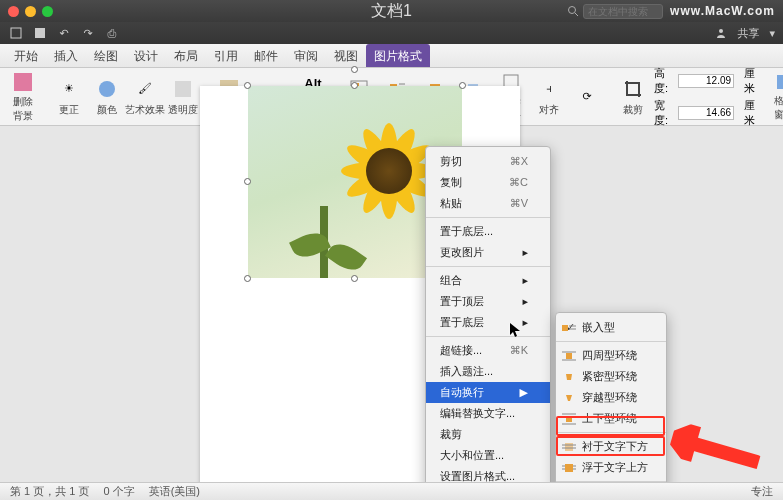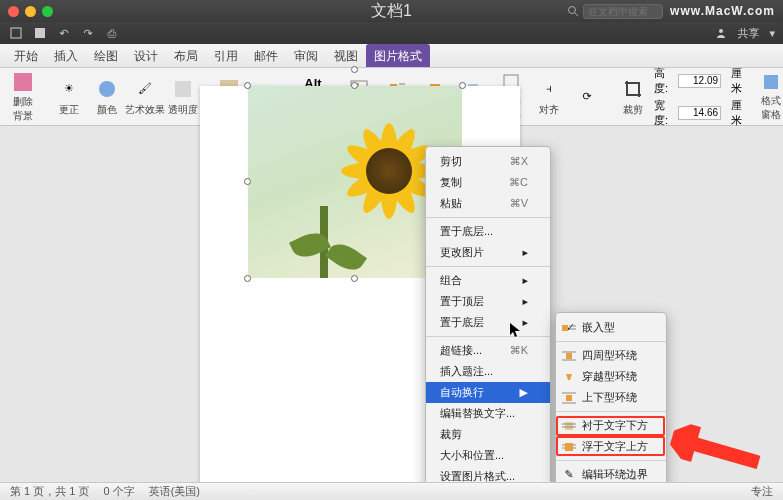--- a/index.html
+++ b/index.html
@@ -26,21 +26,21 @@
 .tab.active { background:#6a4ea0; color:#fff; border-radius:3px 3px 0 0; }
 
 
 .ribbon { height:58px; background:#f3f3f3; border-bottom:1px solid #c8c8c8; display:flex; align-items:center; padding:2px 6px; gap:4px; }
 .rbtn { display:flex; flex-direction:column; align-items:center; justify-content:center; padding:2px 4px; min-width:34px; height:50px; cursor:pointer; }
 .rbtn .ricon { width:24px; height:24px; display:flex; align-items:center; justify-content:center; }
 .rbtn .rlabel { font-size:10px; color:#444; margin-top:2px; white-space:nowrap; }
 .rsep { width:1px; height:44px; background:#d4d4d4; margin:0 2px; }
 .sizebox { display:flex; flex-direction:column; gap:2px; font-size:10px; }
 .sizebox .row { display:flex; align-items:center; gap:10px; }
-.sizebox input { width:43px; height:14px; font-size:10px; border:1px solid #bbb; text-align:right; padding-right:2px; }
+.sizebox input { width:56px; height:14px; font-size:10px; border:1px solid #bbb; text-align:right; padding-right:2px; }
 
 
 .workspace { position:absolute; top:126px; bottom:18px; left:0; right:0; background:#e6e6e6; }
 .page { position:absolute; left:200px; top:-40px; width:320px; height:420px; background:#fff; box-shadow:0 1px 4px rgba(0,0,0,.25); }
 .imgwrap { position:absolute; left:248px; top:-40px; width:214px; height:192px; }
 .sunflower { width:100%; height:100%; background:linear-gradient(160deg,#d4e8d8 0%,#cfe4c2 45%,#f0efd6 100%); position:relative; overflow:hidden; }
 .flower { position:absolute; right:18px; top:30px; width:110px; height:110px; }
 .petal { position:absolute; left:50%; top:50%; width:18px; height:48px; background:#f6c21a; border-radius:50% 50% 50% 50% / 70% 70% 30% 30%; transform-origin:50% 100%; }
 .center { position:absolute; left:50%; top:50%; width:46px; height:46px; margin:-23px 0 0 -23px; background:radial-gradient(#6b4a15,#3d2a0c); border-radius:50%; }
 .stem { position:absolute; left:72px; top:120px; width:8px; height:80px; background:#5b7a2e; }
@@ -401,20 +401,28 @@
           <rect x="4" y="3" width="6" height="6" fill="#e8a03a"></rect>
           <line x1="0" y1="2" x2="14" y2="2" stroke="#888"></line>
           <line x1="0" y1="10" x2="14" y2="10" stroke="#888"></line>
         </svg>
       </span>
       <span>四周型环绕</span>
     </div>
   <div class="item">
       <span class="sub-icon">
         <svg width="14" height="12">
+          <polygon points="4,3 10,3 9,9 5,9" fill="#e8a03a"></polygon>
+        </svg>
+      </span>
+      <span>紧密型环绕</span>
+    </div>
+  <div class="item">
+      <span class="sub-icon">
+        <svg width="14" height="12">
           <polygon points="4,3 10,3 8,9 6,9" fill="#e8a03a"></polygon>
         </svg>
       </span>
       <span>穿越型环绕</span>
     </div>
   <div class="item">
       <span class="sub-icon">
         <svg width="14" height="12">
           <line x1="0" y1="1" x2="14" y2="1" stroke="#888"></line>
           <rect x="4" y="3" width="6" height="6" fill="#e8a03a"></rect>

